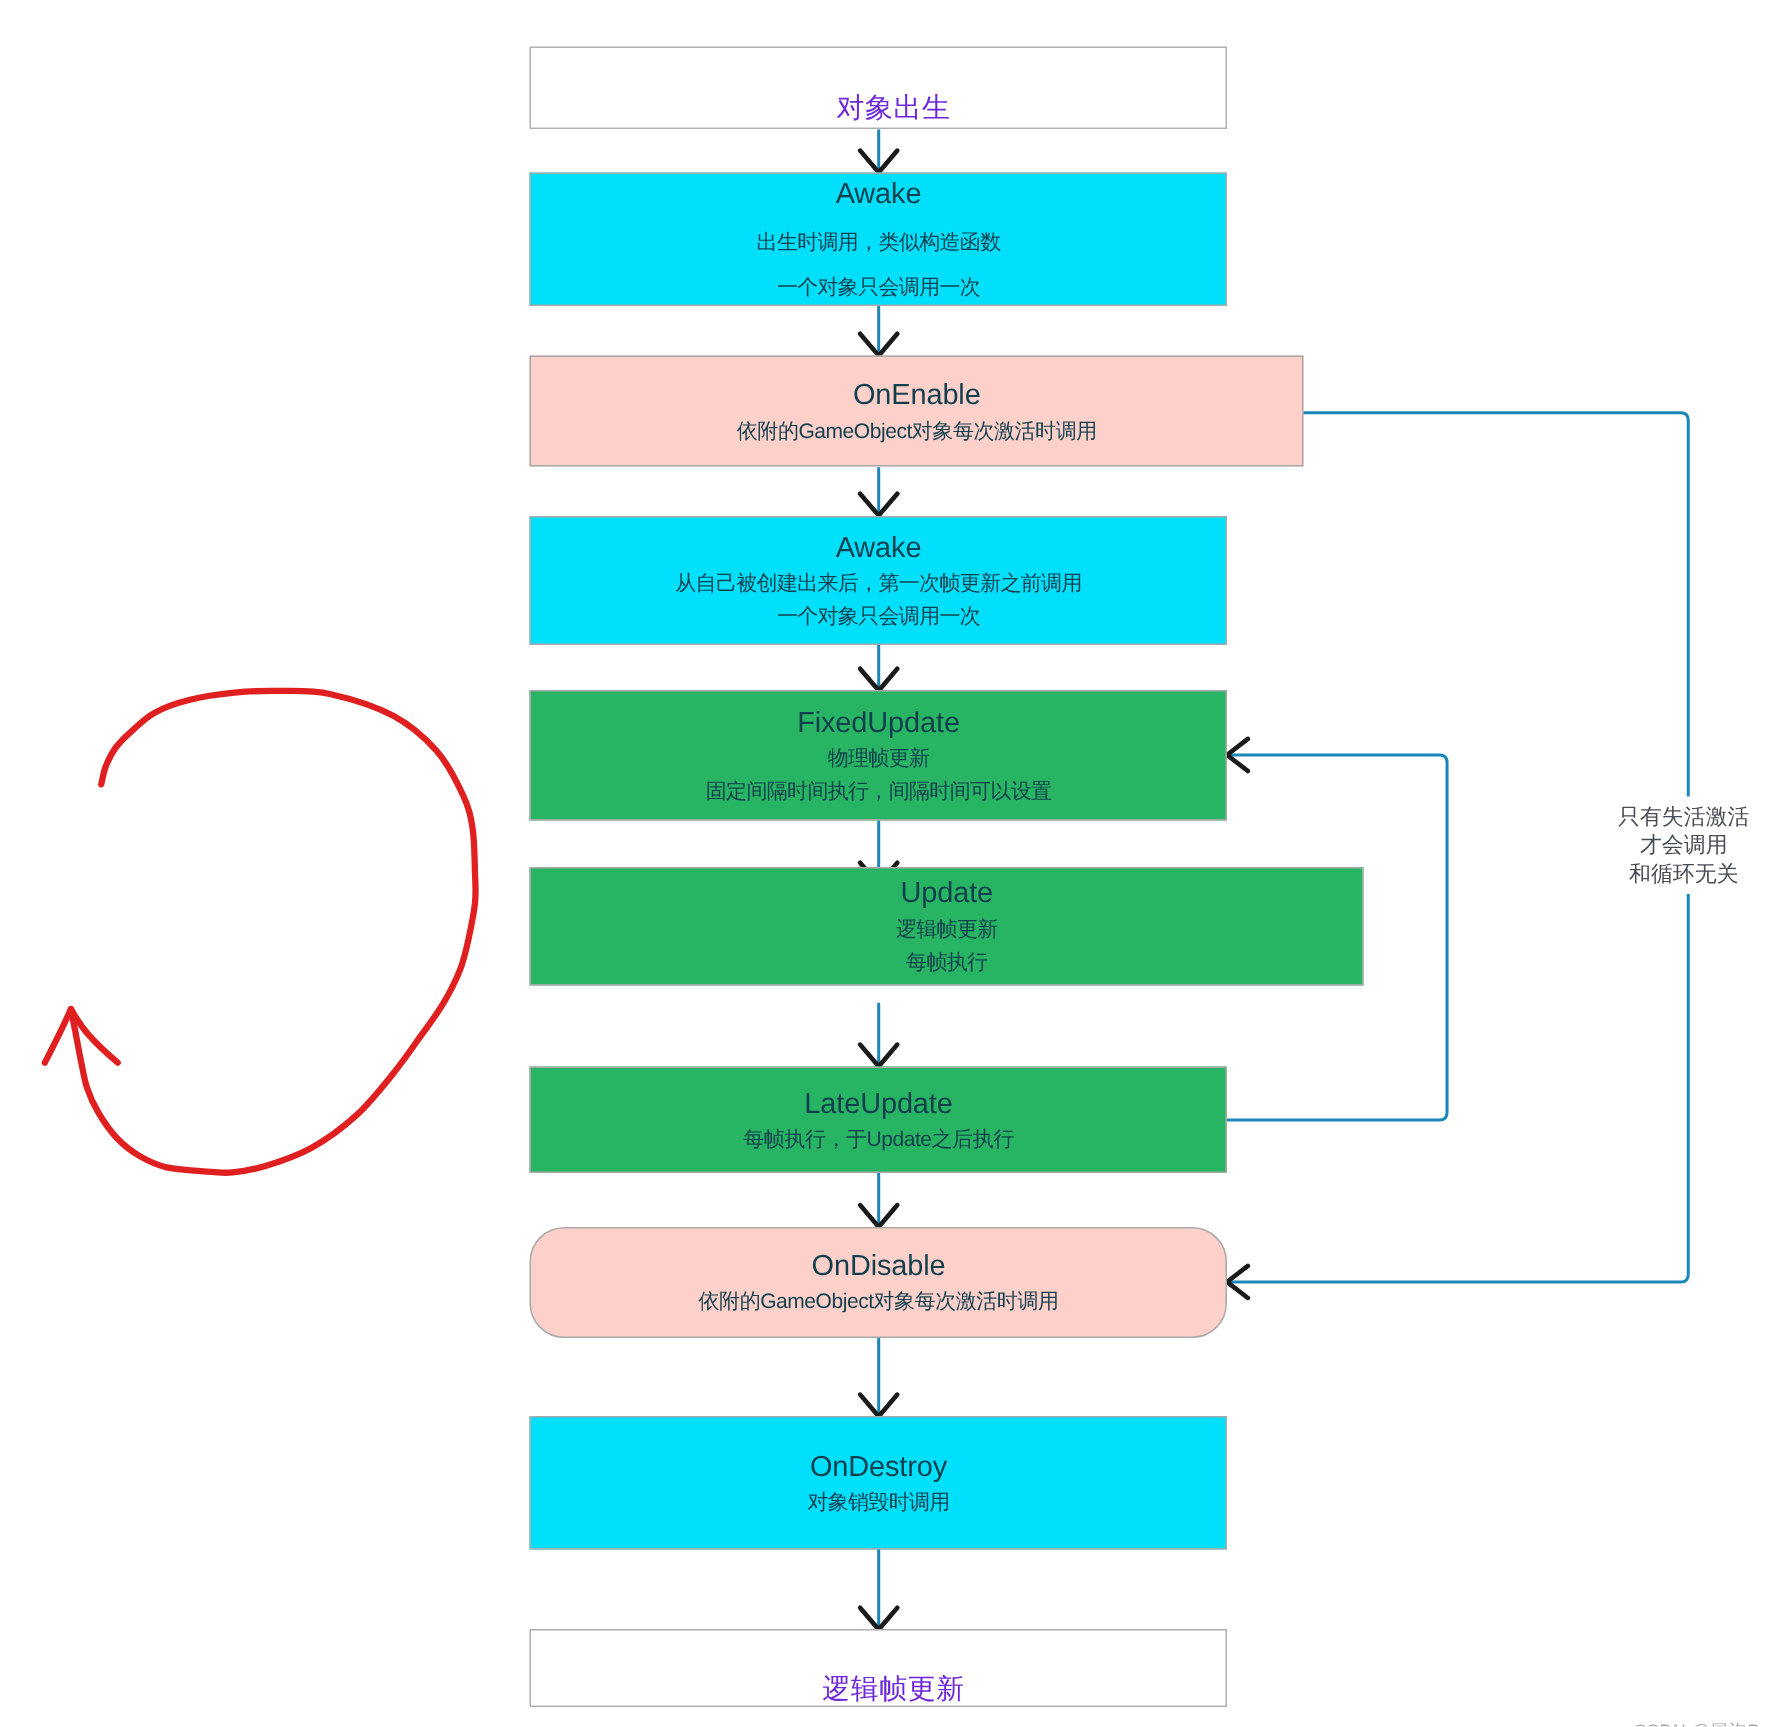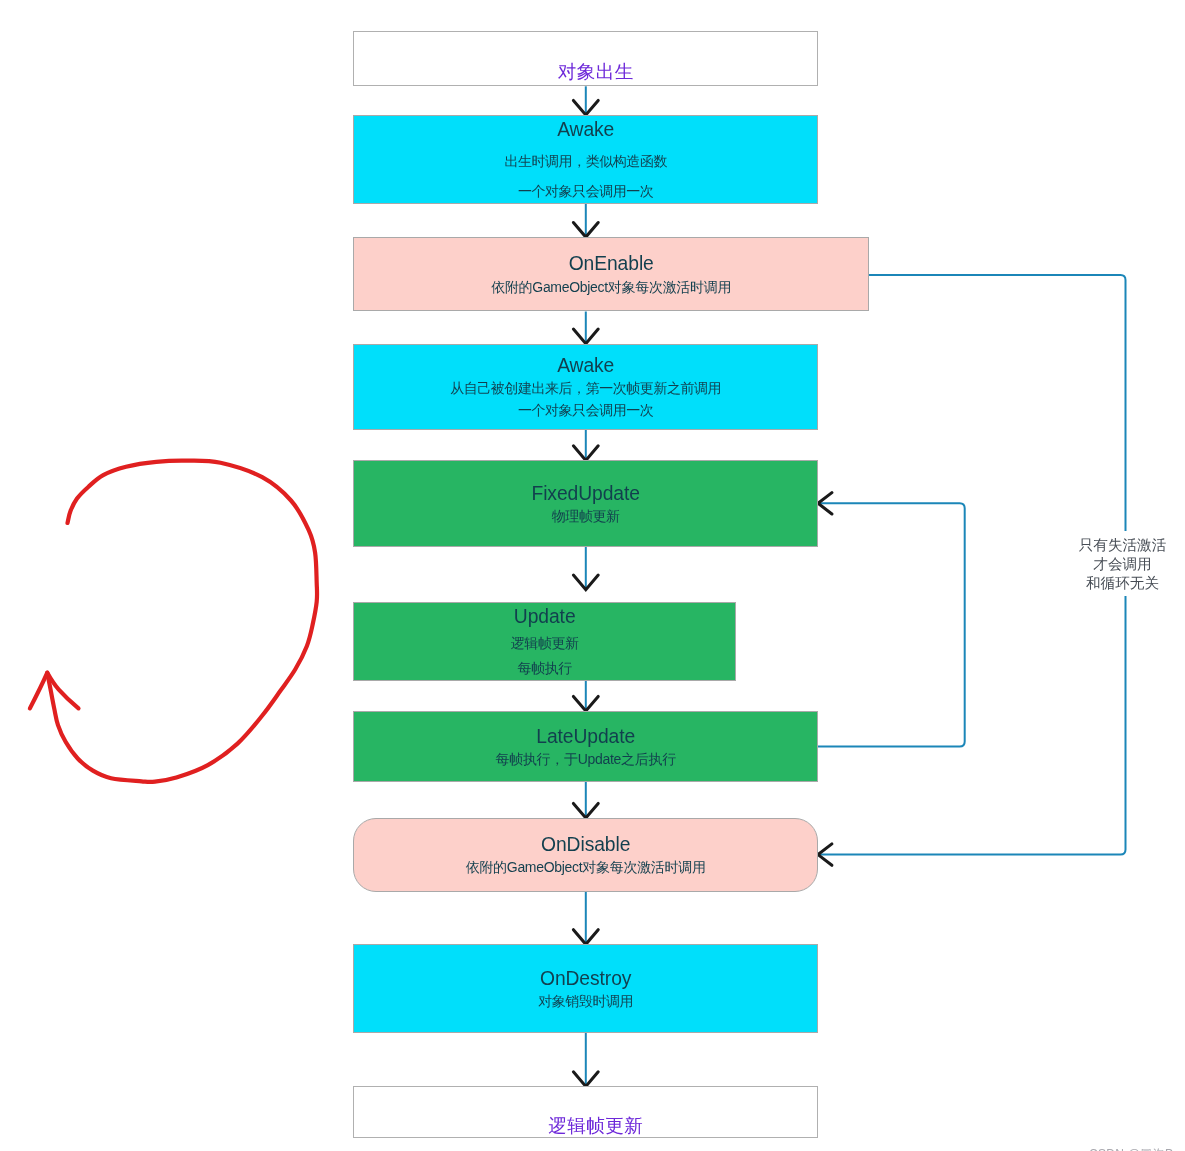--- a/index.html
+++ b/index.html
@@ -105,22 +105,23 @@
         <span class="ln mixed">依附的GameObject对象每次激活时调用</span>
       </div>
       <div class="node cyan body-text" style="left: 353.2px; top: 343.7px; width: 465px; height: 85.9px;">
         <span class="ln latin">Awake</span>
         <span class="ln">从自己被创建出来后，第一次帧更新之前调用</span>
         <span class="ln">一个对象只会调用一次</span>
       </div>
       <div class="node green body-text" style="left: 353.2px; top: 460.4px; width: 465px; height: 86.6px;">
         <span class="ln latin">FixedUpdate</span>
         <span class="ln">物理帧更新</span>
+        <span class="ln">固定间隔时间执行，间隔时间可以设置</span>
       </div>
-      <div class="node green body-text" style="left: 353.2px; top: 602px; width: 383px; height: 78.8px; justify-content: space-between;">
+      <div class="node green body-text" style="left: 353.2px; top: 578px; width: 556px; height: 78.8px;">
         <span class="ln latin">Update</span>
         <span class="ln">逻辑帧更新</span>
         <span class="ln">每帧执行</span>
       </div>
       <div class="node green body-text" style="left: 353.2px; top: 711px; width: 465px; height: 70.9px;">
         <span class="ln latin">LateUpdate</span>
         <span class="ln mixed">每帧执行，于Update之后执行</span>
       </div>
       <div class="node pink body-text" style="left: 353.2px; top: 818px; width: 465px; height: 73.8px; border-radius: 23px;">
         <span class="ln latin">OnDisable</span>

